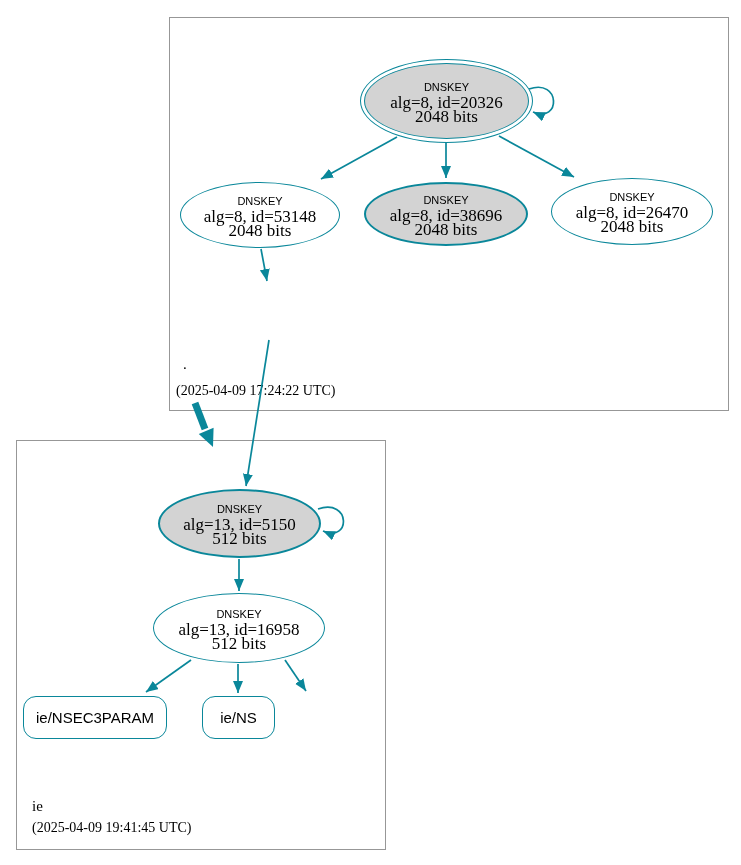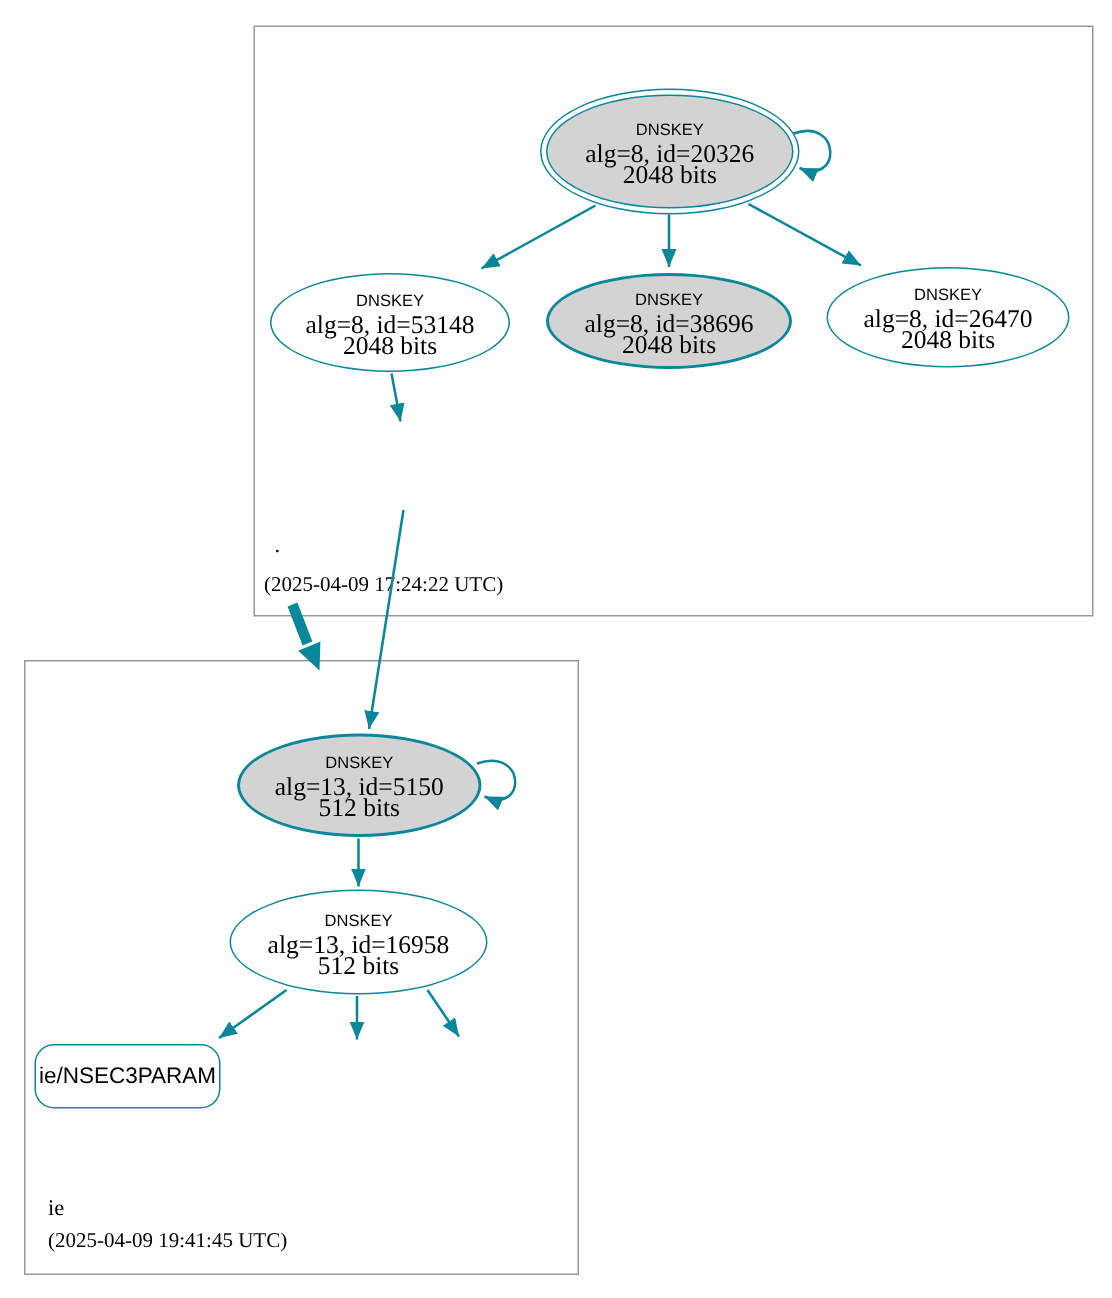--- a/index.html
+++ b/index.html
@@ -106,17 +106,20 @@
     <div class="node-detail">alg=13, id=5150</div>
     <div class="node-detail">512 bits</div>
   </div>
 
   <div class="node ellipse" style="left:153px;top:593px;width:172px;height:70px;">
     <div class="node-title">DNSKEY</div>
     <div class="node-detail">alg=13, id=16958</div>
     <div class="node-detail">512 bits</div>
   </div>
 
-  <div class="rrset" style="left:23px;top:696px;width:124px;height:43px;">
+  <div class="rrset" style="left:23px;top:696px;width:144px;height:43px;">
     <span>ie/NSEC3PARAM</span>
+  </div>
+  <div class="rrset" style="left:202px;top:696px;width:73px;height:43px;">
+    <span>ie/NS</span>
   </div>
 
 </div>
 
 </body></html>

